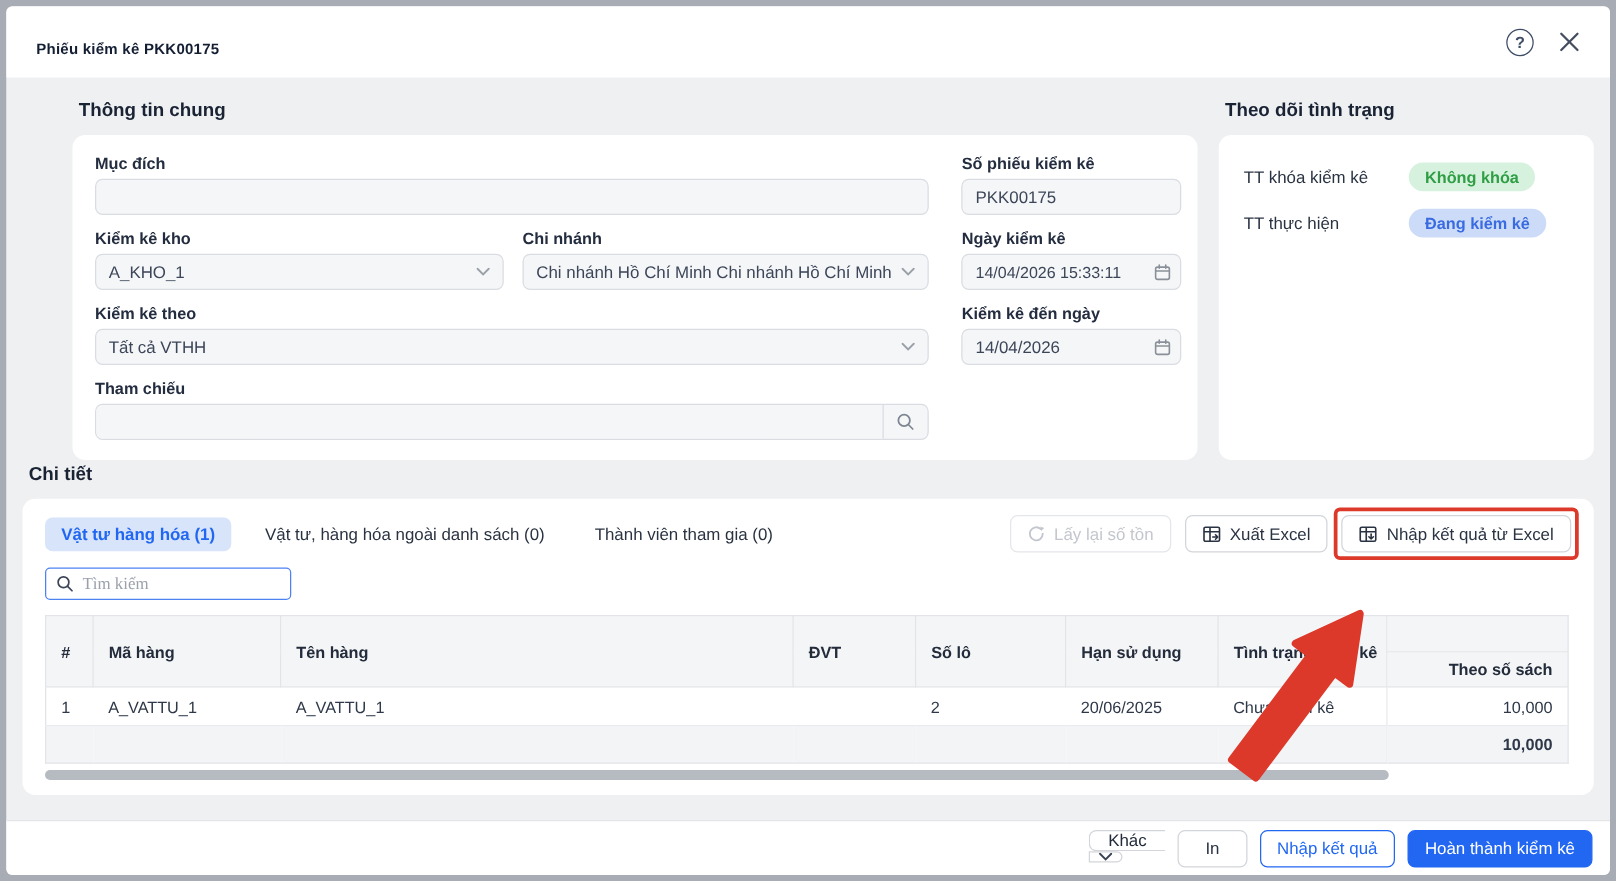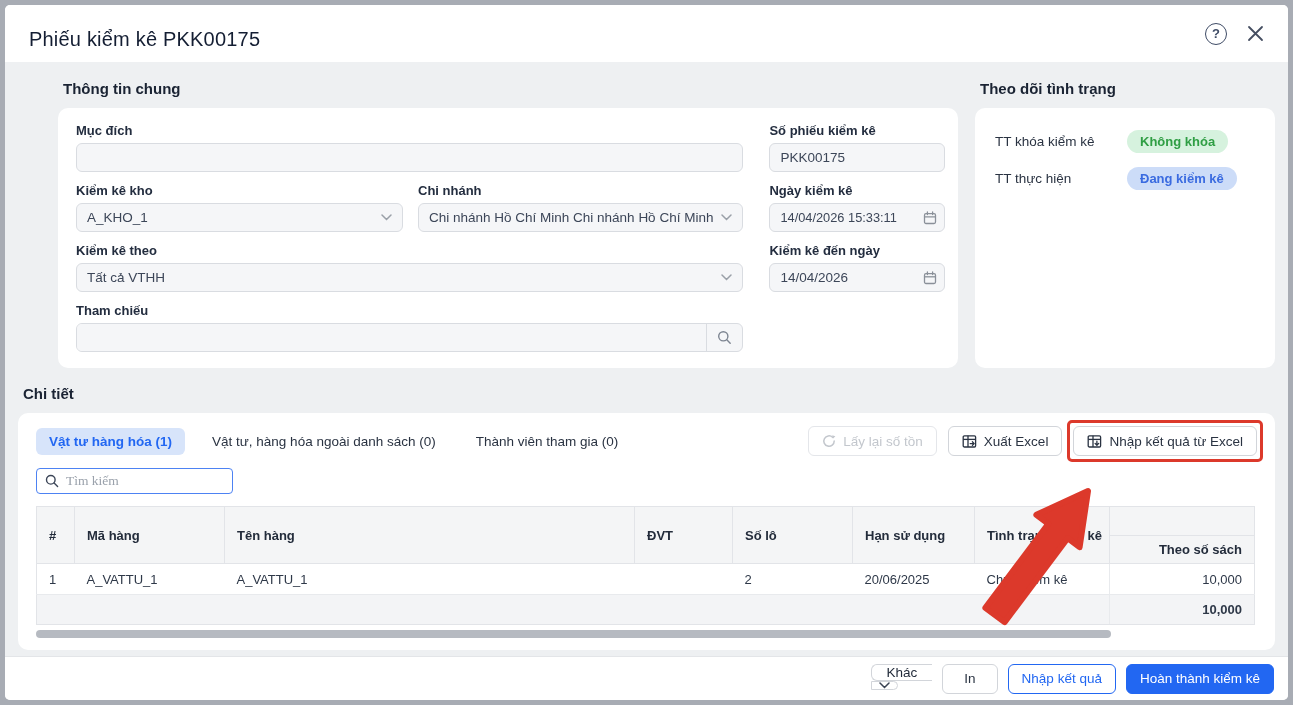--- a/index.html
+++ b/index.html
@@ -18,21 +18,21 @@
     background:#eef0f2;
     display:flex; flex-direction:column;
     overflow:hidden;
   }
   
   .titlebar {
     height:57px; background:#fff;
     display:flex; align-items:center;
     padding:0 24px; flex:0 0 auto;
   }
-  .title { font-size:20px; font-weight:400; color:#141e33; letter-spacing:.2px;margin-top:11px; }
+  .title { font-size:12px; font-weight:700; color:#141e33; letter-spacing:.2px;margin-top:11px; }
   .titlebar .spacer { flex:1; }
   .help-circle {
     width:22px; height:22px; border:1.6px solid #3f4c66; border-radius:50%;
     display:flex; align-items:center; justify-content:center;
     font-size:13px; font-weight:700; color:#3f4c66; cursor:pointer;
   }
   .close-x { margin-left:20px; cursor:pointer; display:flex; align-items:center; }
   
   .body { flex:1; padding:12px 13px 0; }
   .section-title { font-size:15px; font-weight:700; color:#1a2333; margin:6px 0 11px 5px; }
@@ -257,21 +257,21 @@
             <div class="badge" id="badge1" style="background: rgb(214, 242, 222); color: rgb(47, 158, 68);">Không khóa</div>
           </div>
           <div class="status-row">
             <div class="status-label">TT thực hiện</div>
             <div class="badge" id="badge0" style="background: rgb(204, 220, 248); color: rgb(58, 107, 224);">Đang kiểm kê</div>
           </div>
         </div>
       </div>
     </div>
 
-    <div class="section-title" style="margin-top:17px;">Chi tiết</div>
+    <div class="section-title" style="margin-top:3px;">Chi tiết</div>
     <div class="card card-details">
       <div class="tabs-row">
         <div class="tabs">
           <div class="tab active">Vật tư hàng hóa (1)</div>
           <div class="tab">Vật tư, hàng hóa ngoài danh sách (0)</div>
           <div class="tab">Thành viên tham gia (0)</div>
         </div>
         <div class="tool-btns">
           <div class="btn disabled">
             <span class="icon">

